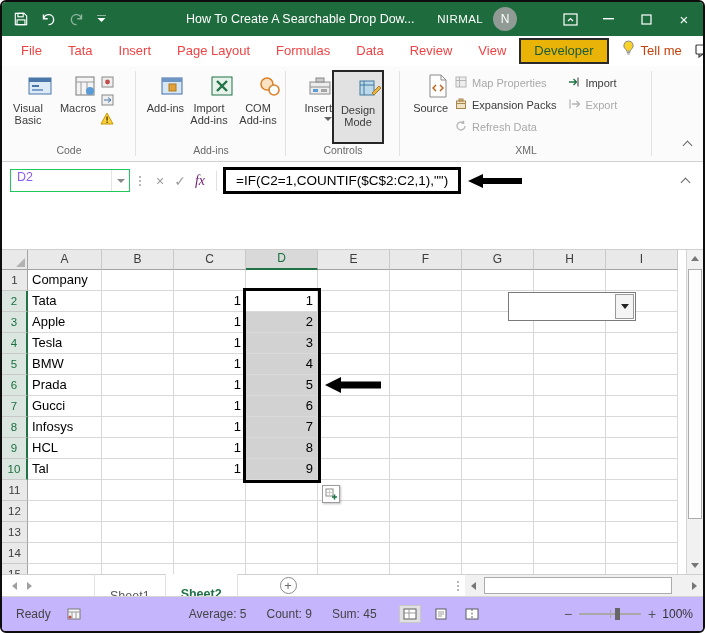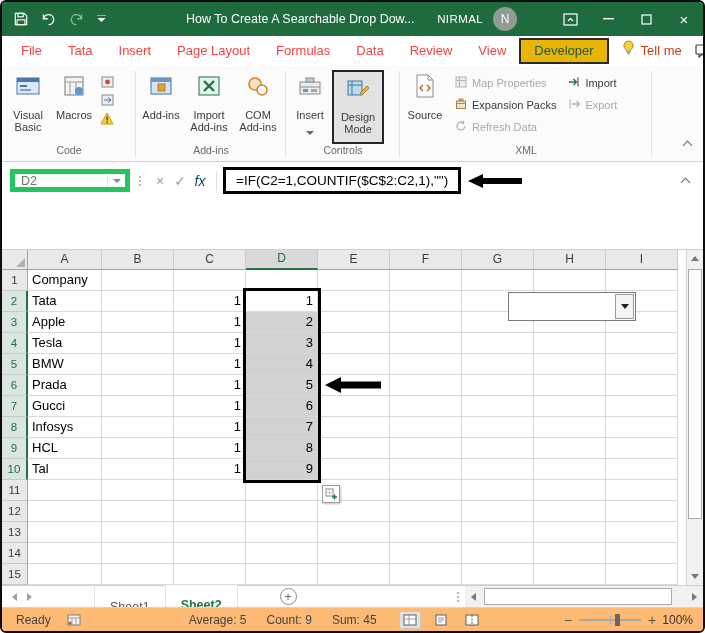--- a/index.html
+++ b/index.html
@@ -24,44 +24,44 @@
   .rtab.active{ color:#185c37; border:2px solid #2a2a2a; line-height:22px; background:#eab308;}
   .rtab.tellme{ display:flex; align-items:flex-end; gap:6px; color:#c2410c;}
   .comment-ic{ margin-left:auto; margin-right:14px; display:flex;}
 
   
   .ribbon{ height:96px; background:#fbfbfb; border-bottom:1px solid #d1d1d1; display:flex; position:relative; flex:0 0 auto;}
   .rgroup{ display:flex; flex-direction:column; position:relative; padding:2px 2px 0;}
   .rgroup::after{ content:""; position:absolute; right:0; top:5px; bottom:5px; width:1px; background:#e2e2e2;}
   .rg-content{ flex:1; display:flex; align-items:flex-start;}
   .rg-label{ height:17px; text-align:center; font-size:10.5px; color:#696969; line-height:13px;}
-  .bigbtn{ display:flex; flex-direction:column; align-items:center; padding-top:5px; gap:10px;
+  .bigbtn{ display:flex; flex-direction:column; align-items:flex-end; padding-top:5px; gap:3px;
            font-size:11px; color:#3b3b3b; text-align:center; line-height:1.12; height:76px;}
   .bigbtn .ric{ height:26px; display:flex; align-items:center;}
   .smallcol{ display:flex; flex-direction:column; gap:2px; padding-top:6px; padding-left:2px;}
   .tinybtn{ width:18px; height:16px; display:flex; align-items:center; justify-content:center;}
   .pressed{ background:#e2e2e2; border:2px solid #262626; padding-top:3px; height:74px; margin-top:2px;}
   .xmlcol{ display:flex; flex-direction:column; padding-top:4px; margin-left:2px;}
   .smallbtn{ display:flex; align-items:center; gap:5px; font-size:11px; color:#3b3b3b; height:22px; padding:0 5px; white-space:nowrap;}
   .smallbtn.disabled{ color:#a9a9a9;}
   .tri-down{ width:0; height:0; border-left:4px solid transparent; border-right:4px solid transparent; border-top:4px solid #666; display:inline-block;}
   .chev{ display:inline-block; width:7px; height:7px; border-right:1.6px solid #666; border-bottom:1.6px solid #666;}
   .chev.up{ transform:rotate(-135deg);}
   .ribbon-collapse{ position:absolute; right:12px; bottom:8px;}
 
   
   .fbar{ height:88px; background:#fff; border-bottom:1px solid #cfcfcf; flex:0 0 auto; position:relative;}
   .fbar-top{ display:flex; align-items:center; padding:5px 6px 0 8px;}
-  .namebox{ width:120px; height:23px; border:5px solid #22c55e; display:flex; font-size:12.5px; color:#737373; background:#fff;}
+  .namebox{ width:120px; height:23px; border:1px solid #22c55e; display:flex; font-size:12.5px; color:#8b5cf6; background:#fff;}
   .namebox span.val{ flex:1; padding-left:6px;}
   .nb-arrow{ width:18px; display:flex; align-items:center; justify-content:center; border-left:1px solid #e4e4e4; height:100%;}
   .nb-arrow i{ width:0; height:0; border-left:4px solid transparent; border-right:4px solid transparent; border-top:4px solid #8a8a8a;}
   .vdots{ width:2px; height:2px; background:#a0a0a0; border-radius:50%; box-shadow:0 4px 0 #a0a0a0, 0 -4px 0 #a0a0a0; display:inline-block; margin:0 9px;}
   .fbtn{ width:20px; text-align:center; font-size:14px; color:#9a9a9a;}
-  .fbtn.fx{ font-family:Liberation Sans, sans-serif; font-style:italic; font-size:14px; color:#0c4a6e;}
+  .fbtn.fx{ font-family:Liberation Serif, serif; font-style:italic; font-size:14px; color:#701a75;}
   .fdivider{ width:1px; height:20px; background:#e0e0e0; margin:0 6px;}
   .formula-annot{ border:3px solid #000; padding:3px 10px; font-size:13.5px; color:#000; white-space:nowrap; background:#fff;}
   .annot-arrow{ margin-left:7px;}
   .fbar-collapse{ margin-left:auto; margin-right:8px;}
 
   
   .grid-wrap{ flex:1; position:relative; background:#fff; overflow:hidden;}
   .grid{ position:absolute; left:0; top:0;}
   .g-row{ display:flex; height:21px;}
   .g-row.g-head{ height:20px;}
@@ -105,21 +105,21 @@
   .stab.first{ margin-left:62px; border-left:1px solid #e2e2e2;}
   .stab.active{ color:#1e7145; font-weight:bold; border-bottom:2px solid #3b82f6; line-height:18px; background:#fff;}
   .newsheet{ width:17px; height:17px; border:1px solid #8a8a8a; border-radius:50%; display:flex; align-items:center;
              justify-content:center; color:#6a6a6a; margin-left:42px; font-size:13px; line-height:1;}
   .hscroll{ margin-left:auto; display:flex; align-items:center; width:252px; height:100%;}
   .hs-btn{ width:17px; height:100%; display:flex; align-items:center; justify-content:center; background:#f1f1f1;}
   .hs-track{ flex:1; height:100%; background:#f1f1f1; position:relative;}
   .hs-thumb{ position:absolute; left:2px; top:2px; bottom:2px; width:188px; background:#fff; border:1px solid #ababab;}
 
   
-  .statusbar{ height:24px; background:#fdba74; border-top:1px solid #d4d4d4; display:flex; align-items:center;
+  .statusbar{ height:35px; background:#c4b5fd; border-top:1px solid #d4d4d4; display:flex; align-items:center;
               font-size:12px; color:#444; flex:0 0 auto;}
   .sb-ready{ padding-left:14px;}
   .sb-macro{ margin-left:16px; display:flex;}
   .sb-stats{ display:flex; gap:20px; margin-left:108px;}
   .sb-views{ display:flex; gap:9px; margin-left:22px; align-items:center;}
   .sb-view{ width:22px; height:18px; display:flex; align-items:center; justify-content:center;}
   .sb-view.on{ background:#e1e1e1; border:1px solid #c8c8c8;}
   .sb-zoom{ display:flex; align-items:center; gap:7px; margin-left:auto; margin-right:6px;}
   .zoom-track{ width:62px; height:2px; background:#a8a8a8; position:relative;}
   .zoom-tick{ position:absolute; left:50%; top:-3px; width:1px; height:8px; background:#a8a8a8;}

